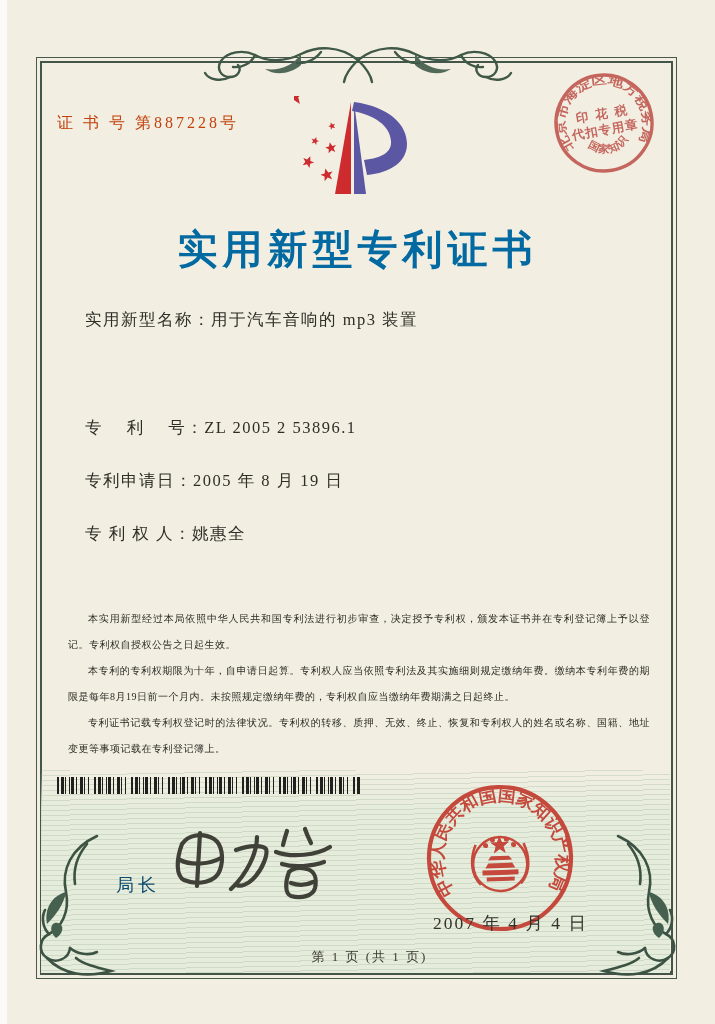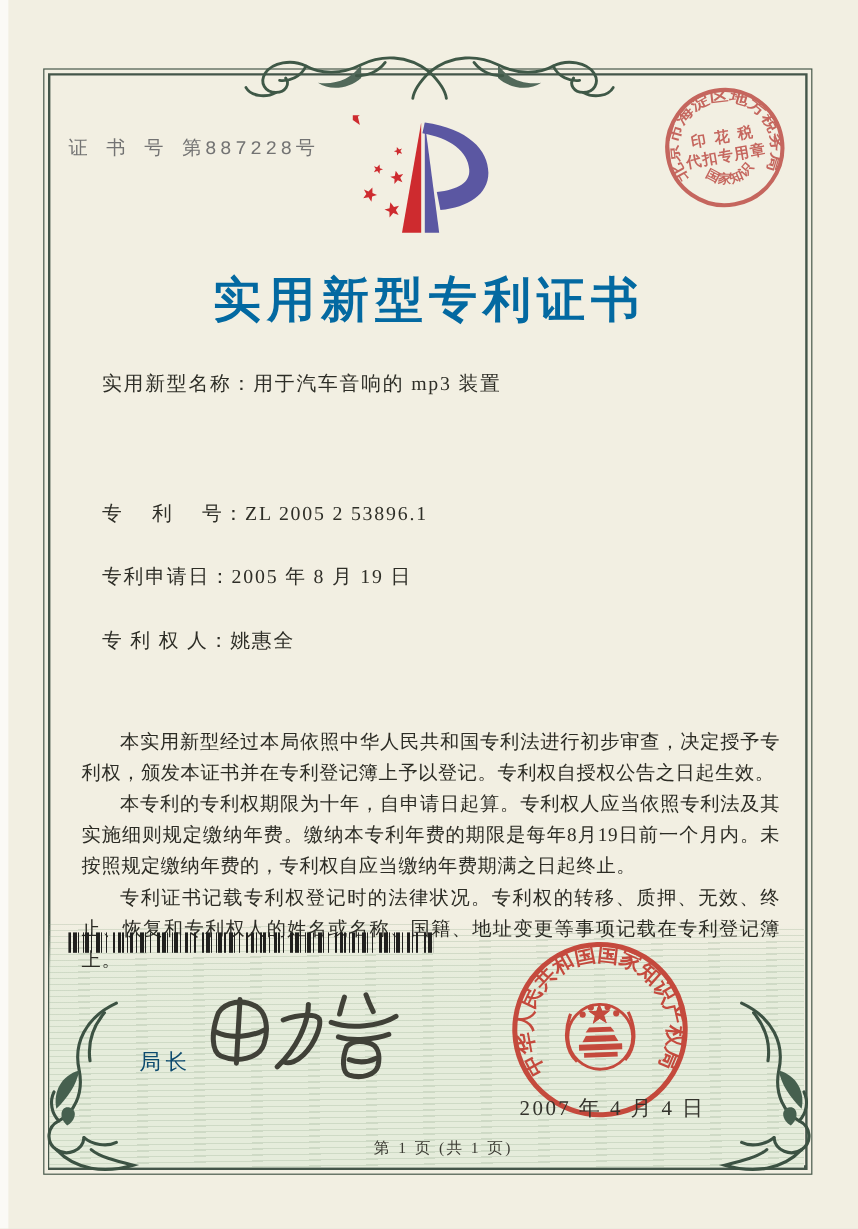--- a/index.html
+++ b/index.html
@@ -17,29 +17,29 @@
     position:absolute;left:41px;top:770px;width:629px;height:203px;
     background:
       repeating-linear-gradient(179deg, rgba(146,170,140,.28) 0 1px, rgba(0,0,0,0) 1px 5px),
       linear-gradient(180deg, rgba(229,236,219,0) 0%, rgba(229,236,219,.9) 18%, #e5ecdb 45%);
   }
   .ornament{position:absolute;pointer-events:none;}
   .top-frieze{left:50%;top:40px;transform:translateX(-50%);}
   .corner-bl{left:33px;top:832px;}
   .corner-br{left:598px;top:832px;transform:scaleX(-1);}
   
-  .cert-no{position:absolute;left:57px;top:113px;font-size:16px;letter-spacing:3px;color:#737373;font-family:Liberation Mono, monospace;}
+  .cert-no{position:absolute;left:57px;top:113px;font-size:16px;letter-spacing:3px;color:#c2410c;}
   .logo{position:absolute;left:294px;top:96px;}
   .tax-stamp{position:absolute;left:549px;top:68px;transform:rotate(-10deg);opacity:.88;}
   .doc-title{position:absolute;left:0;top:222px;width:100%;text-align:center;
     font-size:40px;font-weight:bold;letter-spacing:5px;color:#0369a1;}
   .field{position:absolute;left:85px;font-size:16.5px;letter-spacing:1.5px;color:#2e2e27;white-space:nowrap;text-align:right;}
   .f0{top:309px}.f1{top:363px}.f2{top:417px}.f3{top:470px}.f4{top:523px}.f5{top:577px}
   .body-text{position:absolute;left:68px;top:606px;width:582px;}
-  .body-text p{margin:0;font-size:16px;line-height:26px;text-indent:2em;
+  .body-text p{margin:0;font-size:10px;line-height:26px;text-indent:2em;
     color:#2c2c25;text-align:justify;letter-spacing:.5px;}
   .barcode{
     position:absolute;left:57px;top:777px;width:304px;height:17px;
     background:repeating-linear-gradient(90deg,
       #20201e 0 2px, rgba(0,0,0,0) 2px 4px,
       #20201e 4px 7px, rgba(0,0,0,0) 7px 8px,
       #20201e 8px 9px, rgba(0,0,0,0) 9px 12px,
       #20201e 12px 13px, rgba(0,0,0,0) 13px 14px,
       #20201e 14px 17px, rgba(0,0,0,0) 17px 19px,
       #20201e 19px 20px, rgba(0,0,0,0) 20px 23px,

